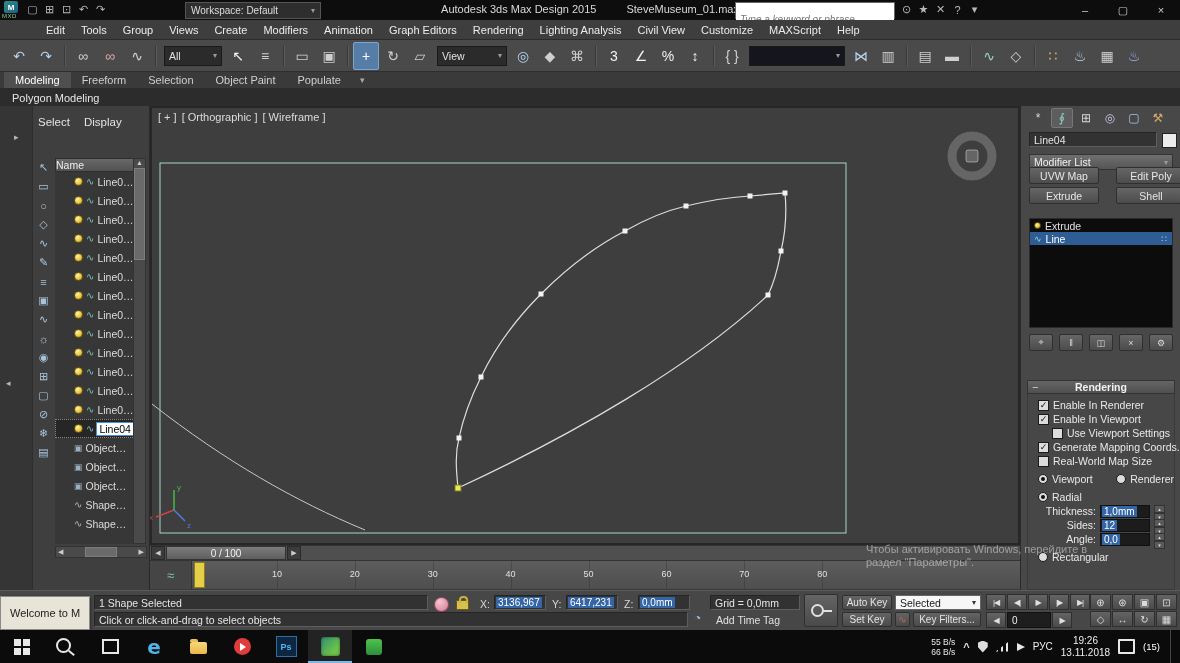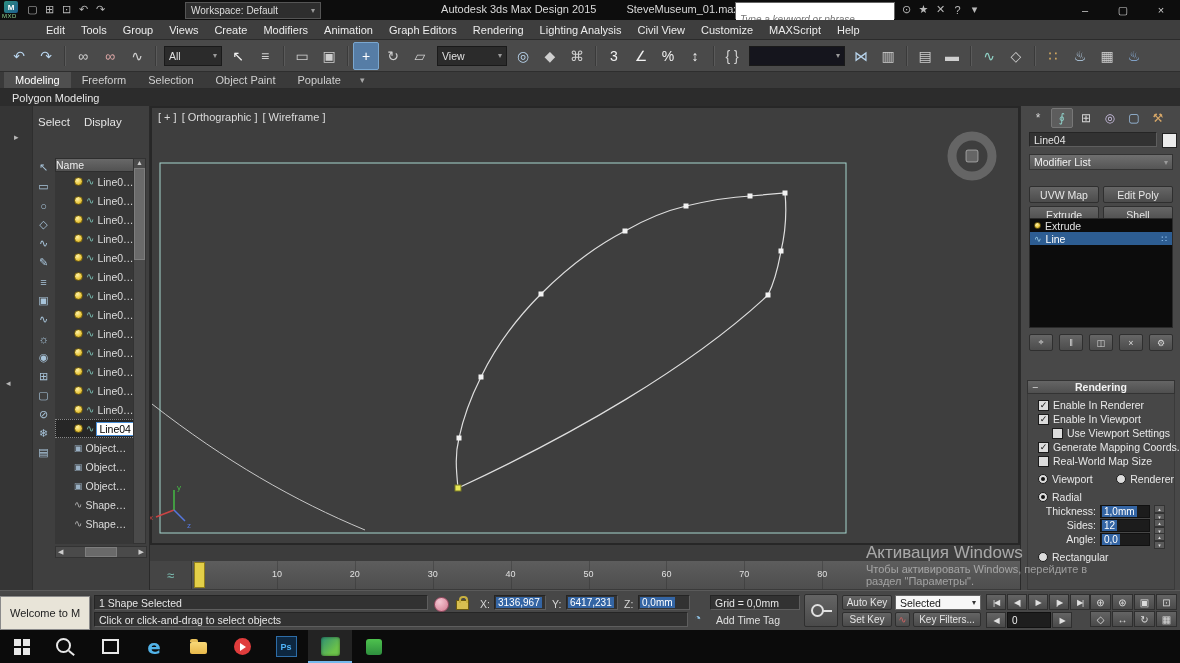--- a/index.html
+++ b/index.html
@@ -92,21 +92,21 @@
   
   #cmdpanel{position:absolute;left:1020px;top:106px;width:160px;height:484px;background:#484848;box-sizing:border-box;border-left:1px solid #2a2a2a}
   #cp-tabs{position:absolute;left:6px;top:2px;display:flex;gap:2px}
   .cptab{width:20px;height:18px;display:flex;align-items:center;justify-content:center;font-size:12px;border:1px solid transparent;border-radius:2px}
   .cptab.active{background:#5d5d5d;border-color:#777}
   #cp-name{position:absolute;left:8px;top:26px;width:128px;height:15px}
   #cp-swatch{position:absolute;left:141px;top:27px;width:13px;height:13px;background:#ececec;border:1px solid #222}
   #cp-modlist{position:absolute;left:8px;top:48px;width:144px;height:16px;background:linear-gradient(#6f6f6f,#555);
         border:1px solid #333;box-sizing:border-box;display:flex;align-items:center;justify-content:space-between;
         padding:0 4px;font-size:10.5px;color:#f0f0f0}
-  #cp-buttons{position:absolute;left:8px;top:80px;width:144px;display:grid;grid-template-columns:70px 70px;gap:3px 4px}
+  #cp-buttons{position:absolute;left:8px;top:61px;width:144px;display:grid;grid-template-columns:70px 70px;gap:3px 17px}
   .cpbtn{height:15px;background:linear-gradient(#666,#4c4c4c);border:1px solid #2f2f2f;border-radius:2px;color:#e6e6e6;
         font-size:10.5px;display:flex;align-items:center;justify-content:center;white-space:nowrap}
   #cp-stack{position:absolute;left:8px;top:112px;width:144px;height:110px;background:#0c0c0c;border:1px solid #2a2a2a;box-sizing:border-box}
   .strow{height:13px;display:flex;align-items:center;gap:4px;padding-left:4px;font-size:10.5px;color:#e0e0e0}
   .strow.sel{background:#2d5d92;color:#fff}
   .stbulb{width:7px;height:7px;border-radius:50%;flex:none;background:radial-gradient(circle at 35% 30%,#fff2a8,#e8c63c 60%,#a8861e);border:1px solid #6d5a10;box-sizing:border-box}
   .stspline{color:#9fd0e8;font-size:9px;flex:none}
   .stdots{margin-left:auto;margin-right:4px;color:#9fd0ff;font-size:9px;letter-spacing:1px}
   #cp-stacktools{position:absolute;left:8px;top:228px;width:144px;display:flex;justify-content:space-between}
   .sttool{width:22px;height:15px;background:linear-gradient(#666,#4c4c4c);border:1px solid #2f2f2f;border-radius:2px;color:#d8d8d8;
@@ -566,20 +566,27 @@
         <line x1="24" y1="404" x2="24" y2="384" stroke="#44bb44" stroke-width="1.5"></line>
         <line x1="24" y1="404" x2="35" y2="415" stroke="#5577dd" stroke-width="1.5"></line>
         <text x="-1" y="414" fill="#cc4444" font-size="8">x</text>
         <text x="27" y="384" fill="#44bb44" font-size="8">y</text>
         <text x="37" y="422" fill="#5577dd" font-size="8">z</text>
         <circle cx="822" cy="50" r="20" fill="none" stroke="rgba(175,175,175,0.35)" stroke-width="9"></circle>
         <rect x="816" y="44" width="12" height="12" rx="2" fill="rgba(205,205,205,0.28)" stroke="rgba(230,230,230,0.5)"></rect>
       </svg>
     </div>
 
+  <div id="timeslider">
+    <div class="tsbtn">◀</div>
+    <div id="tshandle">
+      <span>0 / 100</span>
+    </div>
+    <div class="tsbtn">▶</div>
+  </div>
 
   <div id="trackbar">
     <div id="tb-tool">≈</div>
     <div id="ruler">
         <div class="tickline" style="left: 84.9px;"></div>
         <div class="tick" style="left: 84.9px;">10</div>
         <div class="tickline" style="left: 162.8px;"></div>
         <div class="tick" style="left: 162.8px;">20</div>
         <div class="tickline" style="left: 240.7px;"></div>
         <div class="tick" style="left: 240.7px;">30</div>
@@ -782,21 +789,20 @@
         <div class="navbtn">↻</div>
         <div class="navbtn">▦</div>
       </div>
   </div>
 
   <div id="welcome">
     <span>Welcome to M</span>
   </div>
 
   <div id="watermark">
-    <div class="wm1">Активация Windows</div>
     <div class="wm2">Чтобы активировать Windows, перейдите в</div>
     <div class="wm3">раздел "Параметры".</div>
   </div>
 
   <div id="taskbar">
       <div class="tcell">
         <div class="ic ic-start"></div>
       </div>
       <div class="tcell">
         <div class="ic ic-search"></div>
@@ -818,14 +824,34 @@
       <div class="tcell">
         <div class="ic ic-ps">Ps</div>
       </div>
       <div class="tcell active">
         <div class="ic ic-max"></div>
       </div>
       <div class="tcell">
         <div class="ic ic-rec"></div>
       </div>
     </div>
+  <div id="tray">
+    <div class="netcol">
+      <span>55 B/s</span>
+      <span>66 B/s</span>
+    </div>
+    <div id="tray-icons" style="display:flex;align-items:center;gap:8px">
+        <div class="k-caret">^</div>
+        <div class="k-shield"></div>
+        <div class="k-net"></div>
+        <div class="k-vol"></div>
+      </div>
+    <span class="lang">РУС</span>
+    <div class="clockcol">
+      <span>19:26</span>
+      <span>13.11.2018</span>
+    </div>
+    <div class="k-action"></div>
+    <span class="badge">(15)</span>
+    <div class="sliver"></div>
+  </div>
 
 </div>
 
 </body></html>

